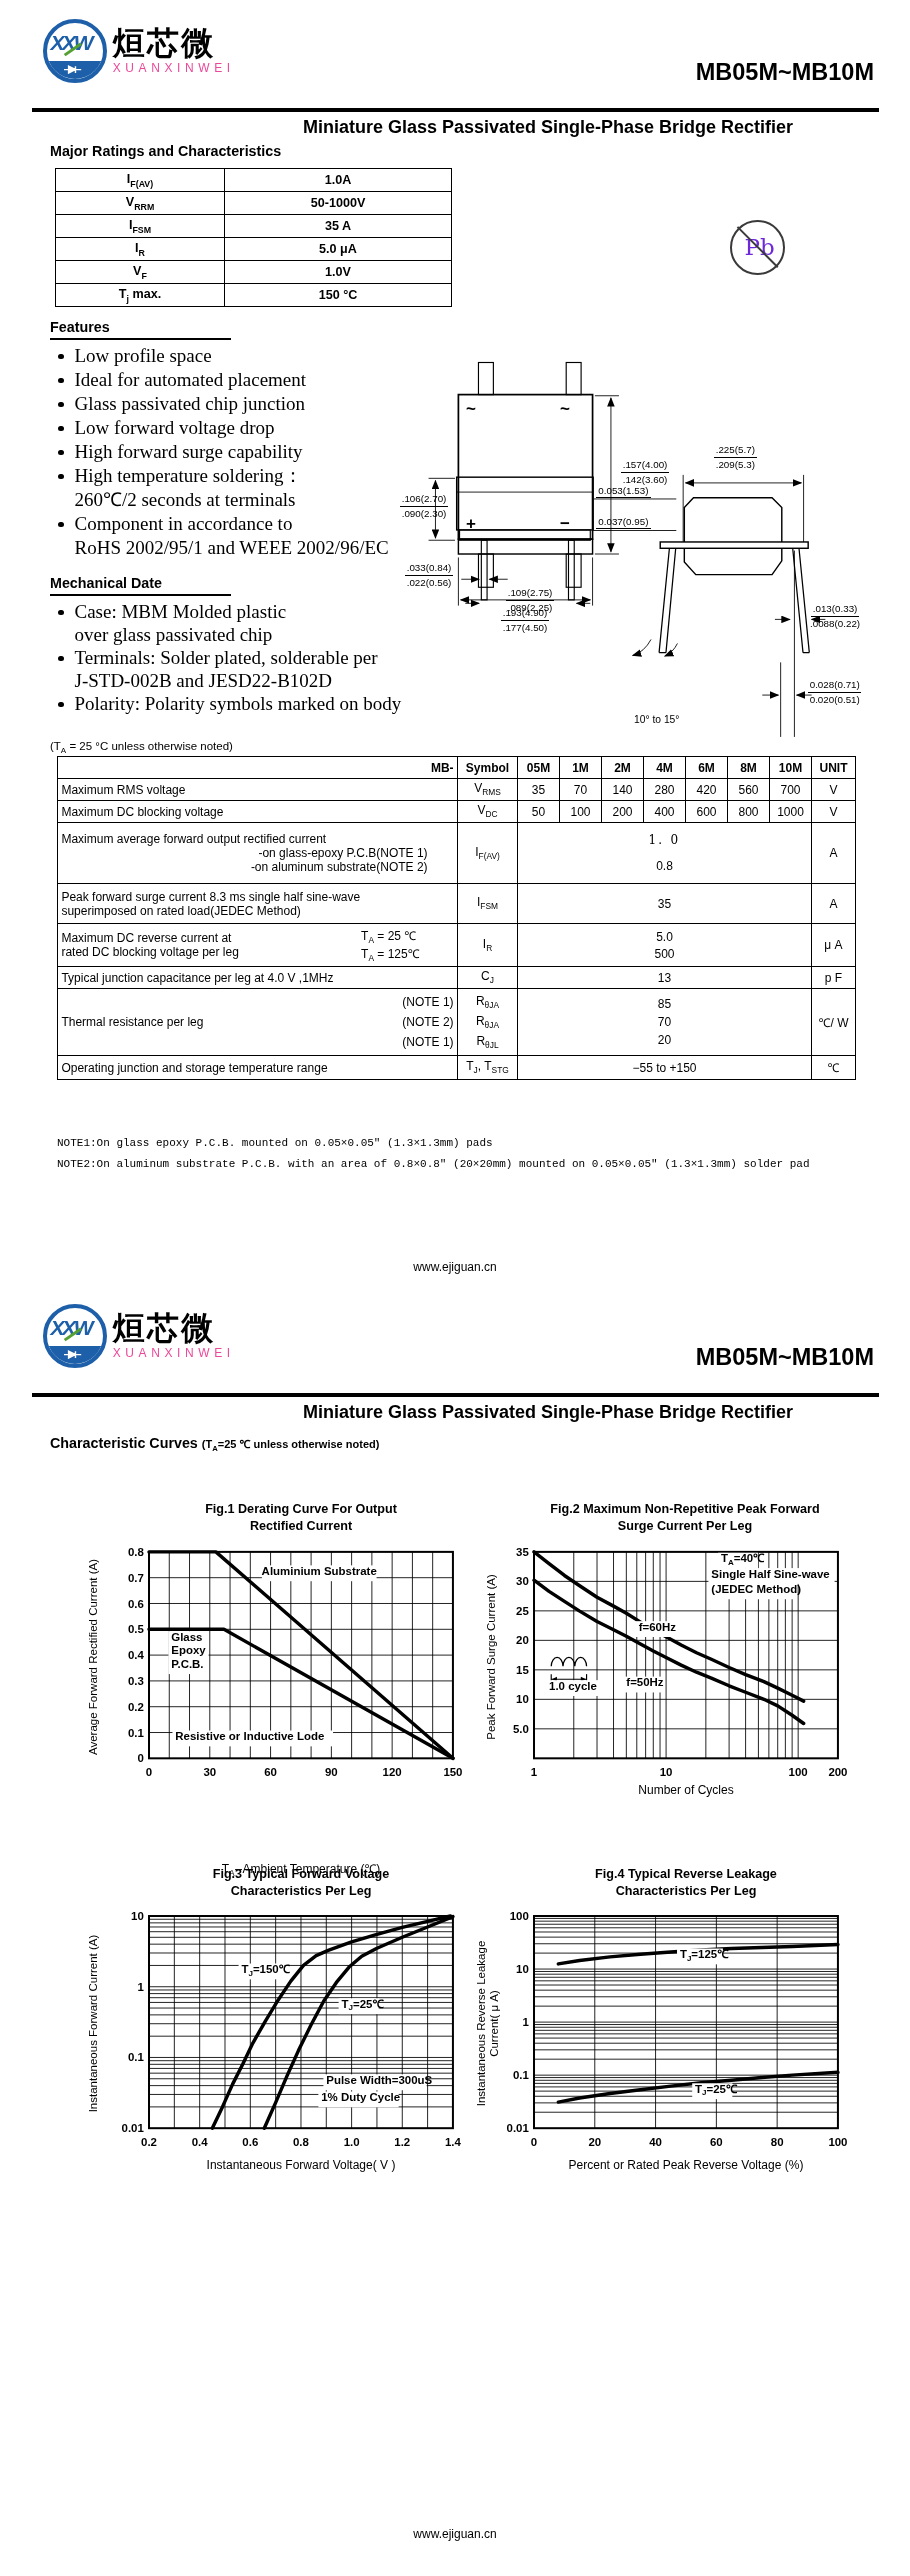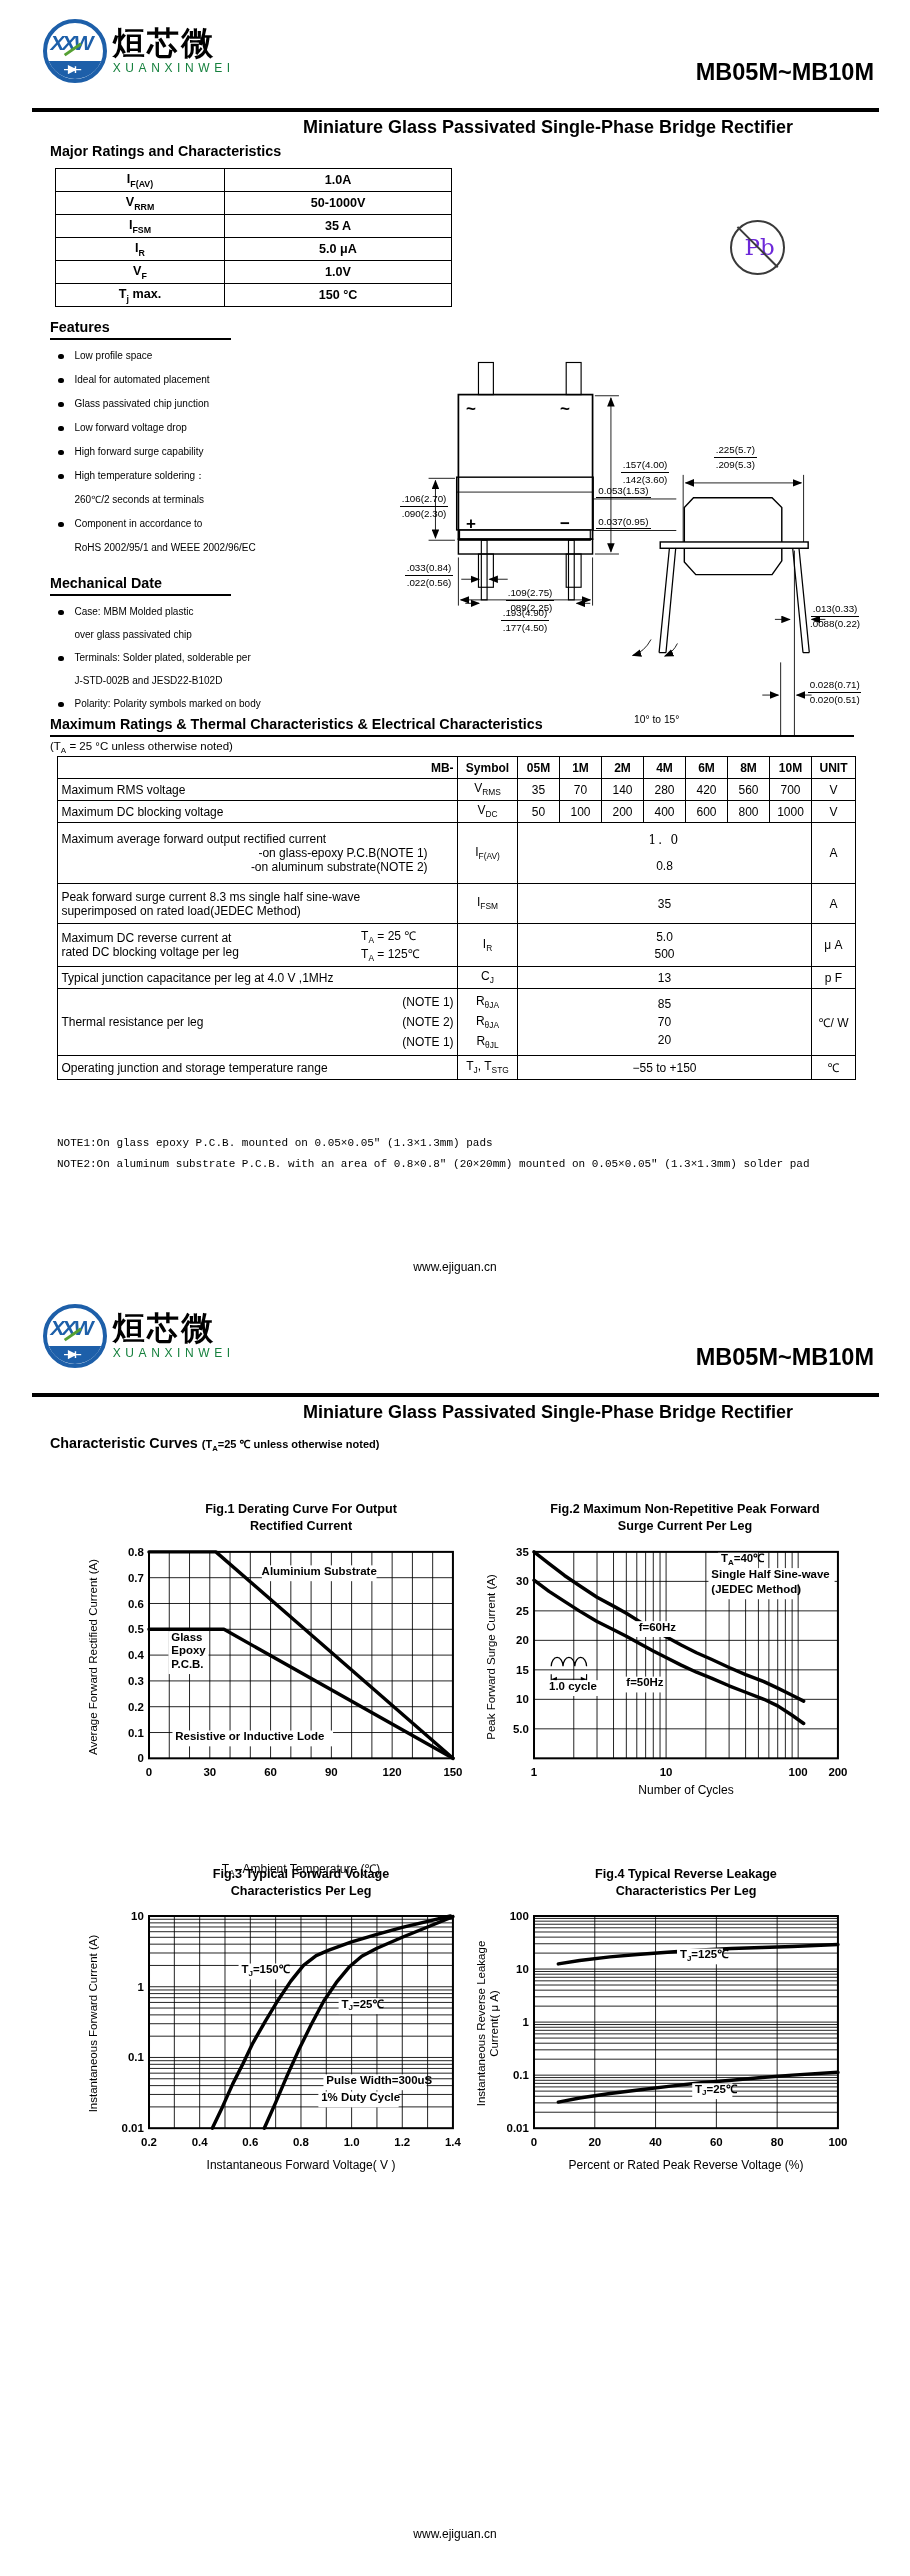--- a/index.html
+++ b/index.html
@@ -11,35 +11,35 @@
   .lcirc{position:relative;width:64px;height:64px;border:4.6px solid #1d5fa9;border-radius:50%;
          overflow:hidden;background:#fff;box-sizing:border-box;}
   .lxxw{position:absolute;left:3.4px;top:8px;font-style:italic;font-weight:bold;font-size:21px;
         letter-spacing:-2.3px;color:#1d5fa9;}
   .lgreen{position:absolute;left:16px;top:25px;width:19.5px;height:3.4px;background:#55a033;
           transform:rotate(-35deg);}
   .lband{position:absolute;left:-5.7px;bottom:-1.1px;width:75px;height:19.5px;background:#1d5fa9;}
   .ldiode{position:absolute;left:23px;top:4px;}
   .ltxt{margin-left:5.7px;padding-top:6.9px;}
   .lcn{font-weight:bold;font-size:32px;color:#000;letter-spacing:2.3px;line-height:34px;}
-  .len{font-size:12px;letter-spacing:4.6px;color:#15803d;margin-top:1.1px;}
+  .len{font-size:12px;letter-spacing:4.6px;color:#ec4899;margin-top:1.1px;}
   .ptitle{position:absolute;right:36px;font-weight:bold;font-size:23.5px;}
   .rule{position:absolute;left:32px;width:847px;height:4px;background:#000;}
   .subtitle{position:absolute;left:218px;width:660px;text-align:center;font-weight:bold;font-size:18px;}
   .h1{position:absolute;left:50px;font-weight:bold;font-size:14.3px;}
   .h1 .small{font-size:11px;}
   .underl{border-bottom:2.3px solid #000;padding-bottom:3.4px;}
   
   table.ratings{position:absolute;left:55px;top:168px;border-collapse:collapse;width:397px;}
   table.ratings td{border:1.7px solid #000;font-weight:bold;font-size:12.6px;text-align:center;height:20px;}
   table.ratings td.sy{width:166px;}
   sub{font-size:70%;}
   
   .list{position:absolute;left:55px;}
-  .li{position:relative;font-size:10px;line-height:24px;padding-left:19.5px;white-space:nowrap;}
+  .li{position:relative;font-size:19px;line-height:24px;padding-left:19.5px;white-space:nowrap;font-family:Liberation Serif, serif;}
   .li .dot{position:absolute;left:3.4px;top:9.8px;width:5.7px;height:5.7px;border-radius:50%;background:#000;}
   .li.cont{padding-left:19.5px;}
   
   .pb{position:absolute;left:730px;top:220px;width:55px;height:55px;border:2.3px solid #3a3a3a;
       border-radius:50%;box-sizing:border-box;}
   .pb .t{position:absolute;left:12.6px;top:11.5px;font-family:"DejaVu Serif",serif;font-size:23px;color:#6d28d9;}
   .pb .slash{position:absolute;left:-3.4px;top:24px;width:57px;height:2.3px;background:#3a3a3a;
              transform:rotate(45deg);}
   
   .frac{position:absolute;display:flex;flex-direction:column;align-items:center;font-size:9.8px;
@@ -236,21 +236,20 @@
   <div class="frac" style="left:810px;top:602px">
     <span class="ft">.013(0.33)</span>
       <span>.0088(0.22)</span>
   </div>
   <div class="frac" style="left:808px;top:678px">
     <span class="ft">0.028(0.71)</span>
       <span>0.020(0.51)</span>
   </div>
   <span class="dimtxt" style="left:634px;top:714px;font-size:10.3px">10° to 15°</span>
 
-  <div class="h1 underl" style="top:716px;width:804px">Maximum Ratings &amp; Thermal Characteristics &amp; Electrical Characteristics</div>
   <div class="abs" style="left:50px;top:740px;font-size:11.5px">(T<sub>A</sub> = 25 °C unless otherwise noted)</div>
 
   <table class="spec">
     <colgroup>
       <col style="width:400px">
         <col style="width:60px">
       <col style="width:42px">
         <col style="width:42px">
         <col style="width:42px">
         <col style="width:42px">

